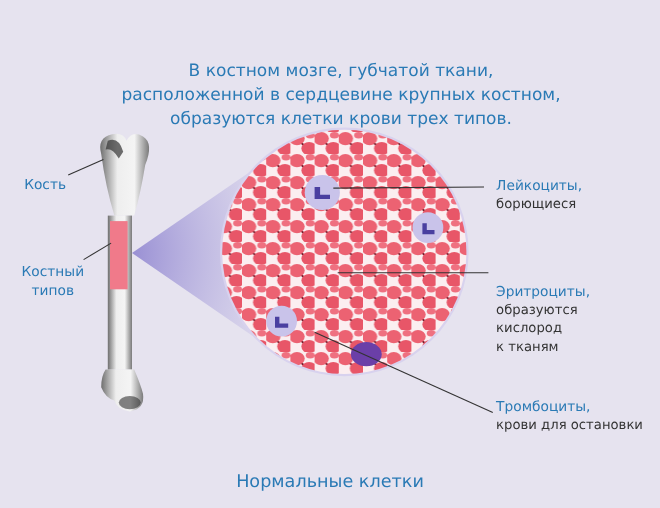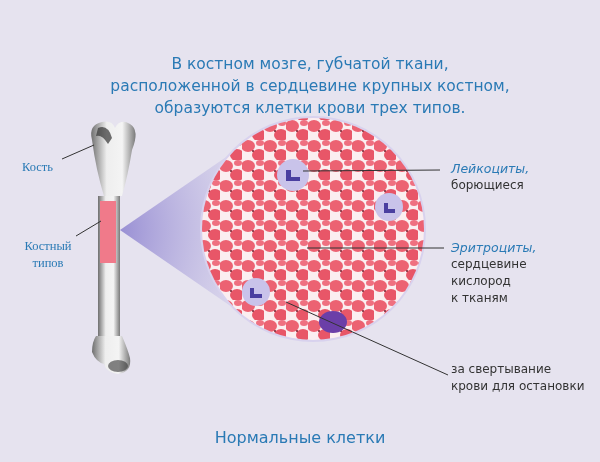--- a/index.html
+++ b/index.html
@@ -8,22 +8,22 @@
     background: #e6e3ef;
     font-family: "DejaVu Sans", sans-serif;
     position: relative;
   }
   .title {
     position: absolute; left: 100px; top: 15px; width: 420px;
     text-align: center; color: #2a7ab5; font-size: 15.5px; line-height: 22px; margin-top: 38px;
   }
   .title div { white-space: nowrap; }
   .lbl { position: absolute; font-size: 12px; line-height: 17px; color: #333; white-space: nowrap; }
-  .lbl .head { color: #2a7ab5; font-size: 12.5px; font-style: italic; }
-  .left-lbl { position: absolute; color: #2a7ab5; font-size: 12.5px; text-align: center; line-height: 17px; font-family: Liberation Serif, serif; }
+  .lbl .head { color: #2a7ab5; font-size: 12.5px; }
+  .left-lbl { position: absolute; color: #2a7ab5; font-size: 12.5px; text-align: center; line-height: 17px; }
   .caption { position: absolute; left: 200px; top: 428px; width: 200px; text-align: center; color: #2a7ab5; font-size: 16px; }
   svg.art { position: absolute; left: 0; top: 0; }
 </style>
 </head>
 <body>
 
 <div class="title">
   <div>В костном мозге, губчатой ткани,</div>
   <div>расположенной в сердцевине крупных костном,</div>
   <div>образуются клетки крови трех типов.</div>
@@ -94,25 +94,25 @@
 <div class="left-lbl" style="left:18px; top:238px; width:60px;">
   <div>Костный</div>
   <div>типов</div>
 </div>
 
 <div class="lbl" style="left:451px; top:160px;">
   <div class="head">Лейкоциты,</div>
   <div>борющиеся</div>
 </div>
 
-<div class="lbl" style="left:451px; top:239px;">
+<div class="lbl" style="left:451px; top:256px;">
   <div class="head">Эритроциты,</div>
-  <div>сердцевине</div>
+  <div>образуются</div>
   <div>кислород</div>
   <div>к тканям</div>
 </div>
 
 <div class="lbl" style="left:451px; top:361px;">
-  <div>за свертывание</div>
+  <div class="head">Тромбоциты,</div>
   <div>крови для остановки</div>
 </div>
 
 <div class="caption">Нормальные клетки</div>
 
 </body></html>

